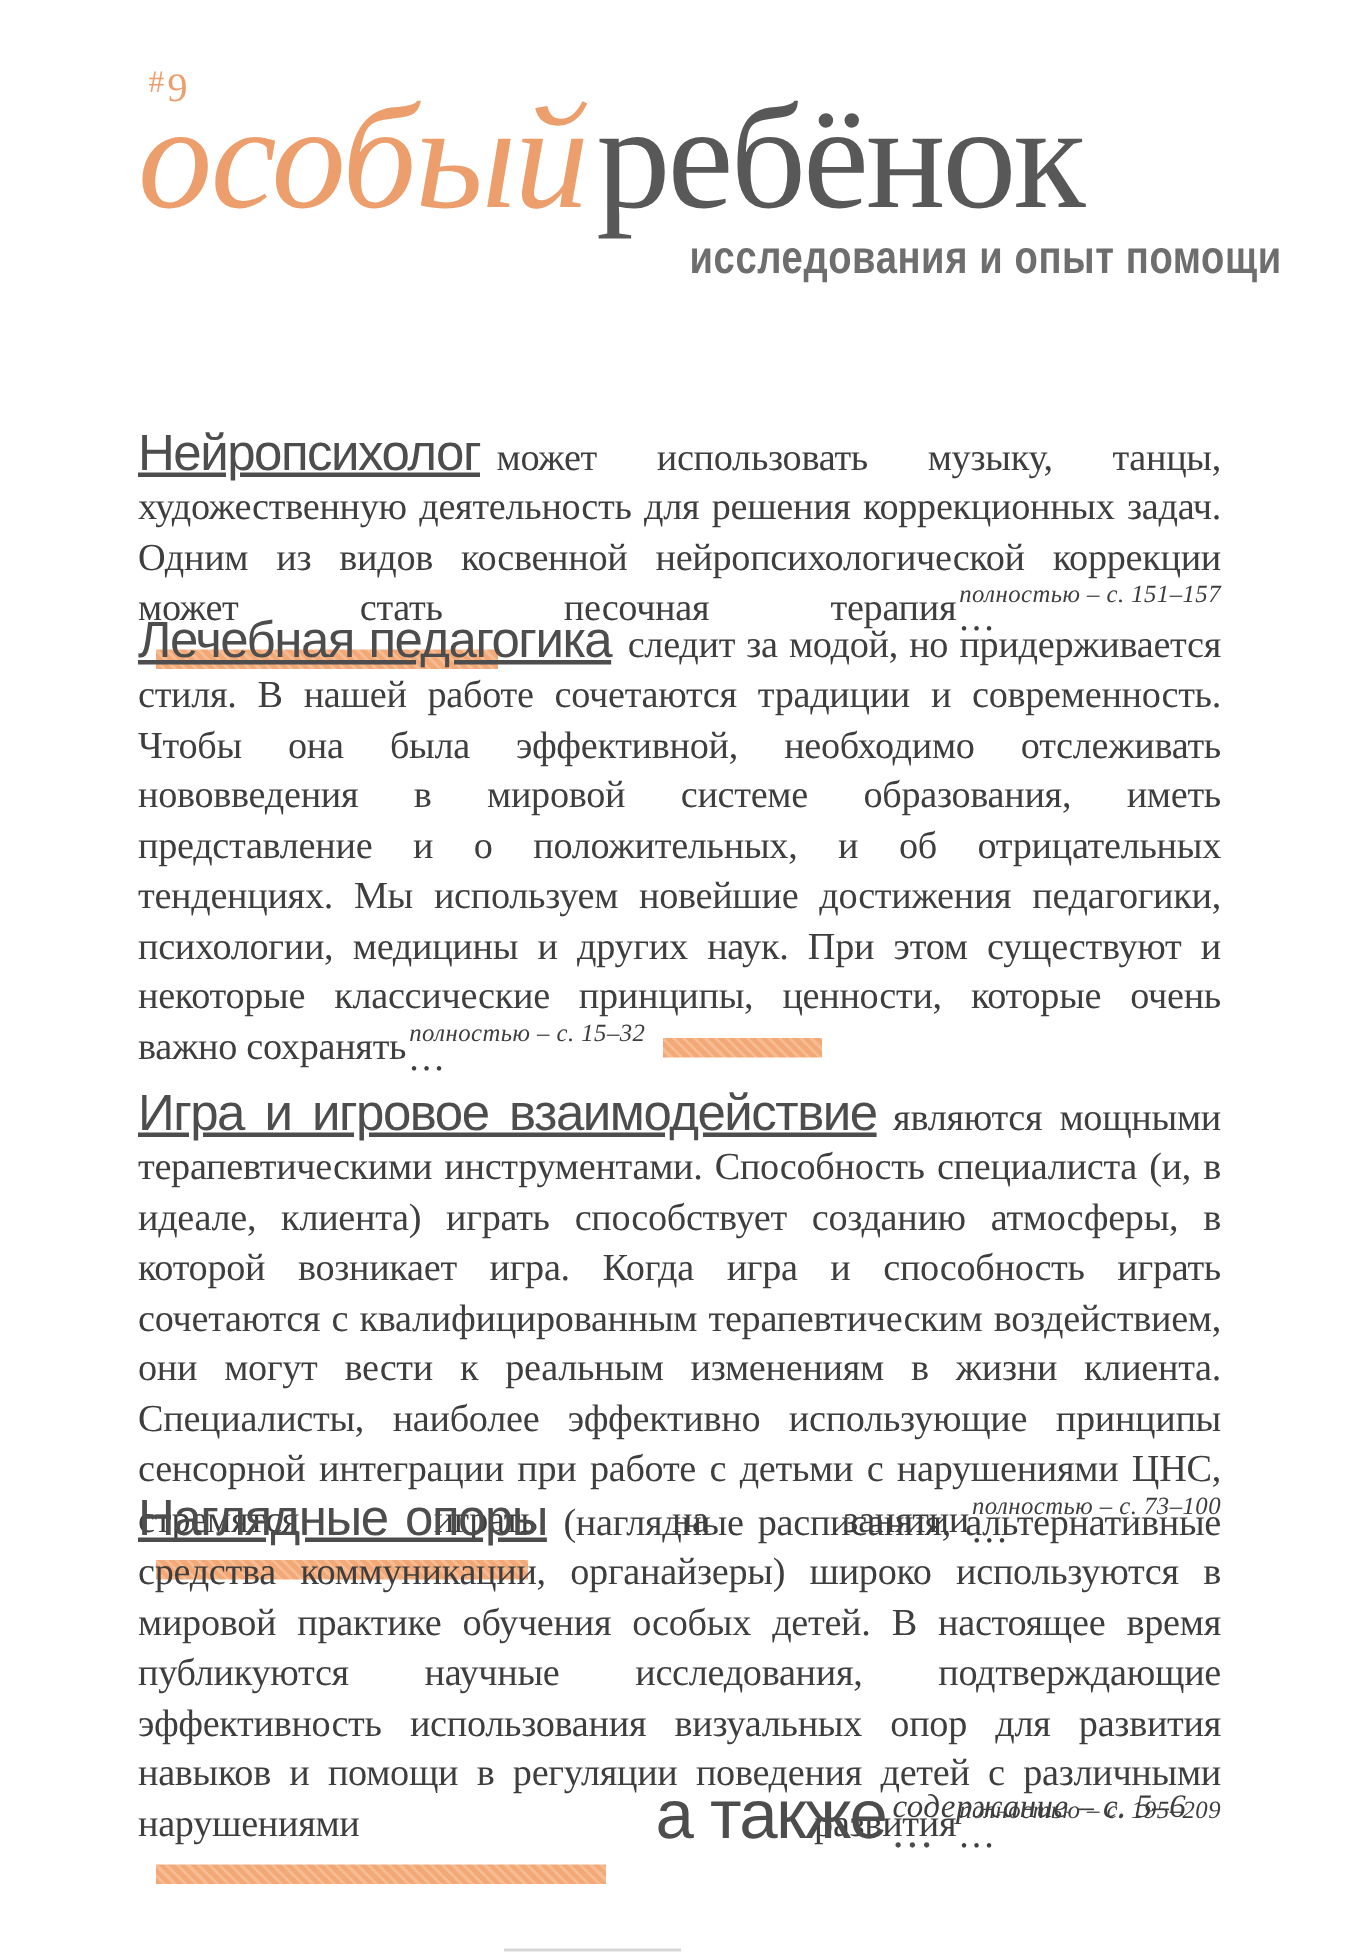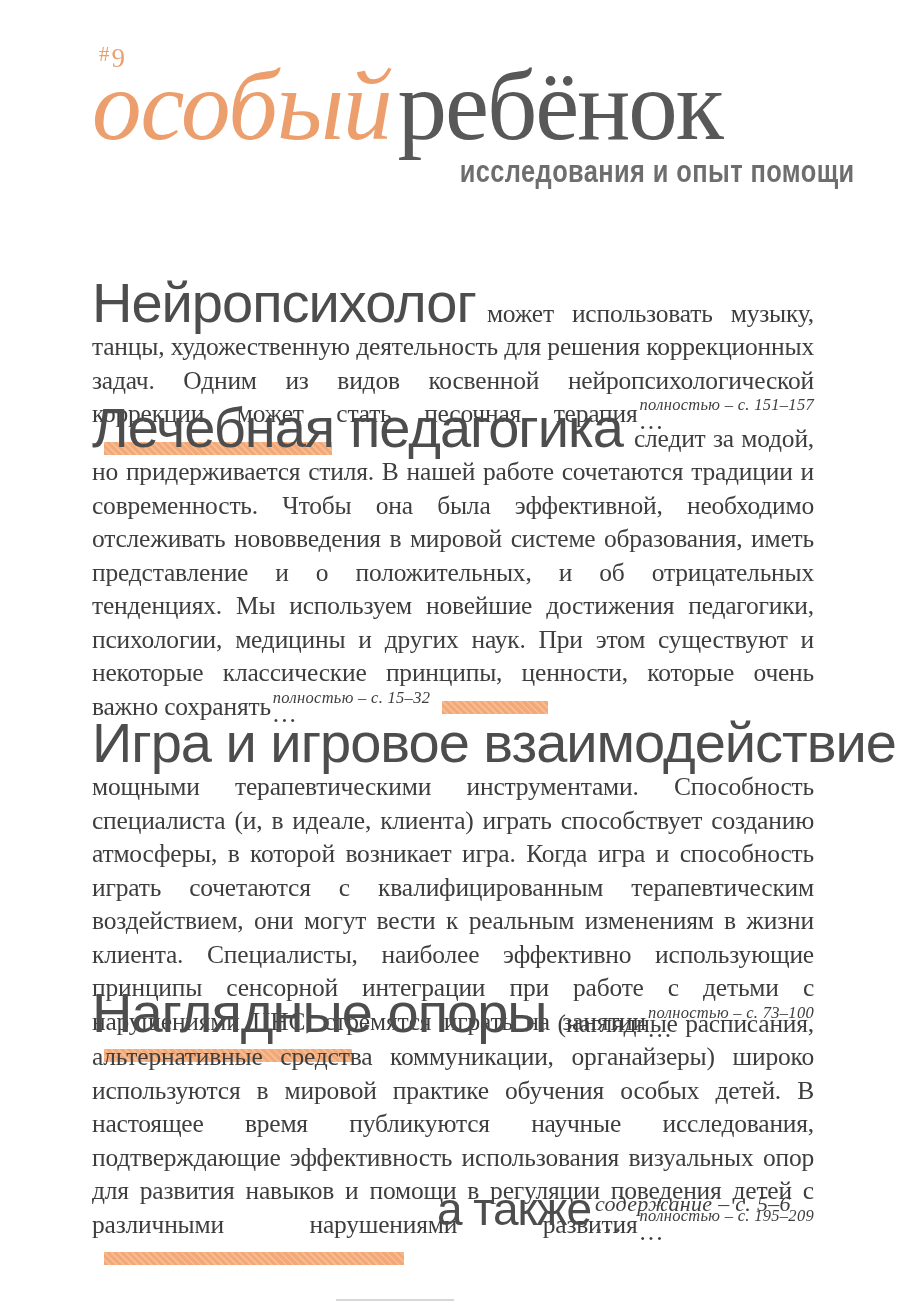--- a/index.html
+++ b/index.html
@@ -45,23 +45,24 @@
     font-size:25.5px;line-height:33.5px;color:var(--text,#3e3e3e);
     text-align:justify;letter-spacing:-0.2px;
     hyphens:auto;-webkit-hyphens:auto;
   }
   .sec-1{top:260px;}
   .sec-2{top:385px;}
   .sec-3{top:700px;}
   .sec-4{top:970px;}
   .sec-heading{
     font-family:"Liberation Sans", sans-serif;
-    font-size:56px;line-height:33.5px;letter-spacing:-1px;
+    font-size:34px;line-height:33.5px;letter-spacing:-1px;
     color:var(--heading,#4d4d4d);margin-right:11px;
     white-space:nowrap;
+    text-decoration:underline;
   }
   .endmark{
     display:inline-block;position:relative;vertical-align:baseline;
     margin-left:2px;
   }
   .endmark .ref{
     display:inline-block;position:relative;top:-12px;
     font-family:"Liberation Serif", serif;font-style:italic;
     font-size:16.5px;line-height:1;letter-spacing:0.3px;
     color:var(--text,#3e3e3e);white-space:nowrap;

